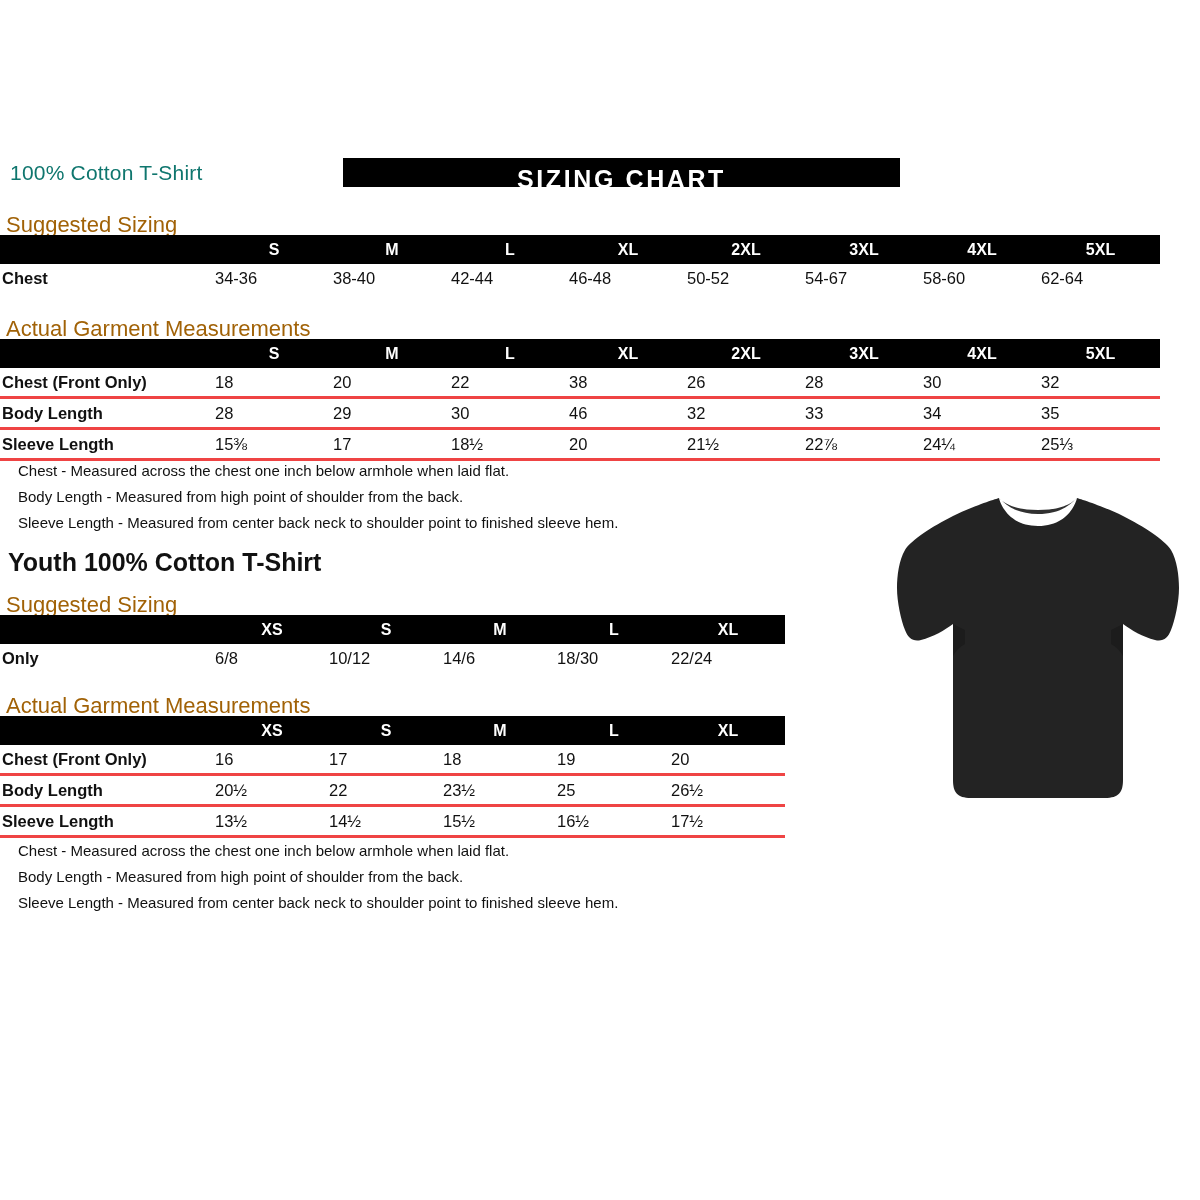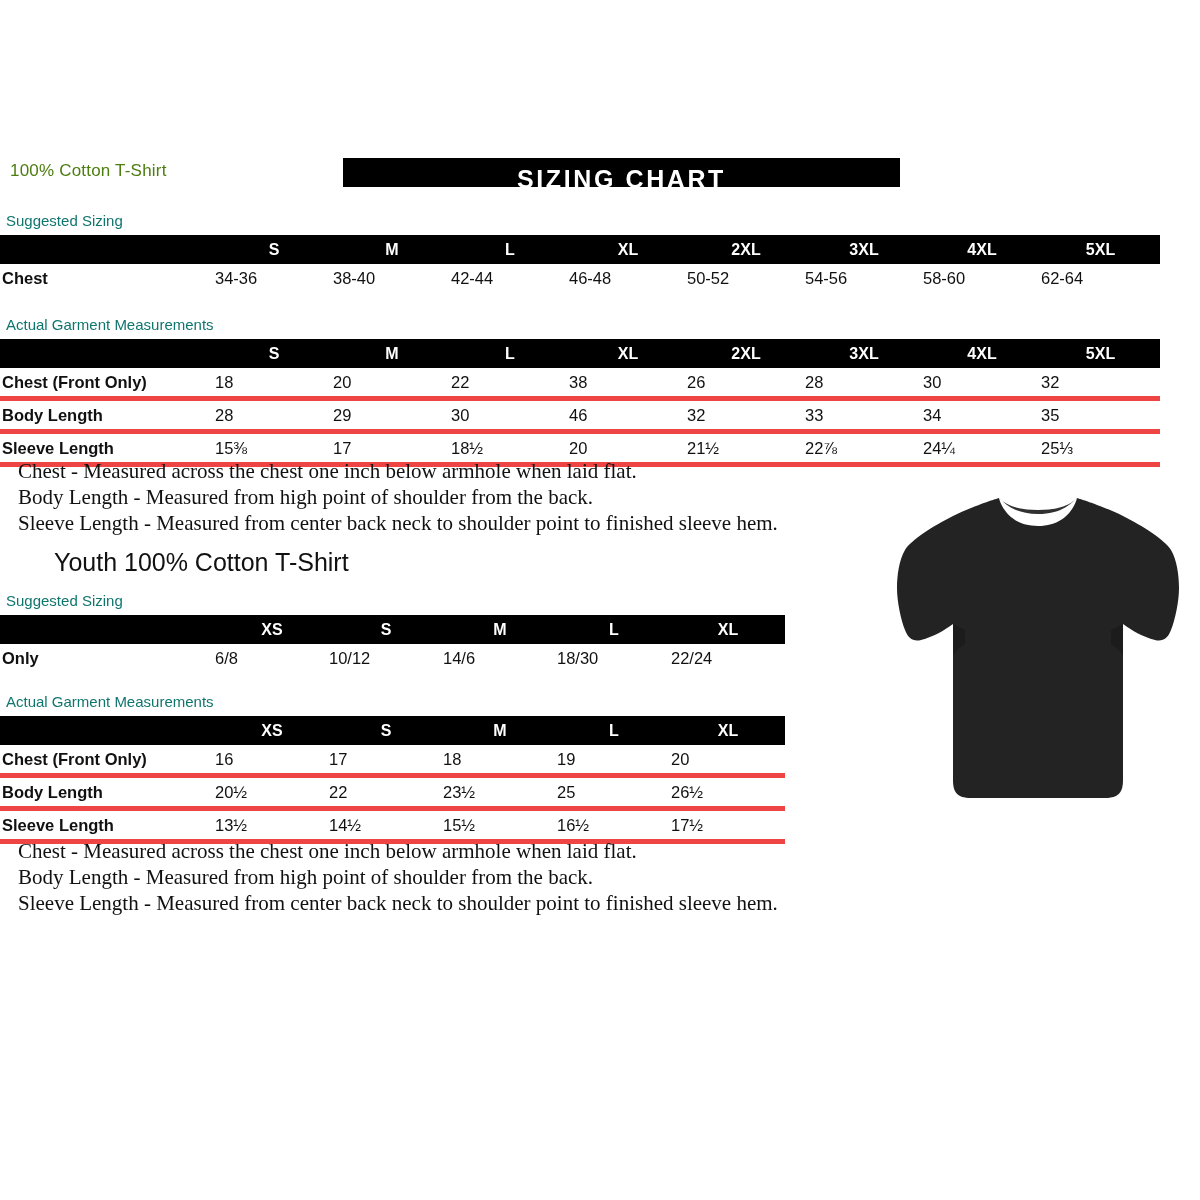--- a/index.html
+++ b/index.html
@@ -27,24 +27,24 @@
     position: absolute;
     left: 10px;
     top: 158px;
     width: 890px;
     height: 44px;
   }
   .main-title {
     position: absolute;
     left: 0;
     top: 3px;
-    font-size: 17px;
+    font-size: 21px;
     font-weight: 400;
     letter-spacing: 0.2px;
-    color: #4d7c0f;
+    color: #0f766e;
     white-space: nowrap;
   }
   .sizing-banner {
     position: absolute;
     left: 333px;
     top: 0;
     width: 557px;
     height: 29px;
     background: #000;
   }
@@ -55,22 +55,22 @@
     top: 7px;
     text-align: center;
     color: #fff;
     font-size: 25px;
     font-weight: bold;
     letter-spacing: 2.6px;
   }
 
   .caption {
     position: absolute;
-    font-size: 15px;
-    color: #0f766e;
+    font-size: 22px;
+    color: #a16207;
     white-space: nowrap;
   }
 
   
   table.sz {
     position: absolute;
     border-collapse: collapse;
     table-layout: fixed;
   }
   table.sz th, table.sz td {
@@ -94,47 +94,45 @@
   }
   table.sz tbody td.rowlabel {
     text-align: left;
     font-weight: bold;
     padding-left: 2px;
   }
   table.sz tbody td.val {
     text-align: left;
   }
   table.sz tbody tr.ruled td {
-    border-bottom: 5px solid #ef4444;
+    border-bottom: 3px solid #ef4444;
   }
   table.sz tbody tr.noline td {
     border-bottom: none;
   }
 
   
   .notes {
     position: absolute;
   }
   .notes div {
-    font-size: 21px;
+    font-size: 15px;
     color: #111;
     line-height: 26px;
     white-space: nowrap;
-    font-family: Liberation Serif, serif;
   }
 
   .youth-title {
     position: absolute;
     left: 8px;
     top: 548px;
     font-size: 25px;
-    font-weight: 400;
+    font-weight: 700;
     color: #111;
     white-space: nowrap;
-    margin-left: 46px;
   }
 
   
   .shirt-wrap {
     position: absolute;
     left: 895px;
     top: 480px;
     width: 285px;
     height: 330px;
   }
@@ -179,21 +177,21 @@
         </tr>
       </thead>
     <tbody>
         <tr class="noline">
           <td class="rowlabel">Chest</td>
           <td class="val">34-36</td>
           <td class="val">38-40</td>
           <td class="val">42-44</td>
           <td class="val">46-48</td>
           <td class="val">50-52</td>
-          <td class="val">54-56</td>
+          <td class="val">54-67</td>
           <td class="val">58-60</td>
           <td class="val">62-64</td>
         </tr>
       </tbody>
   </table>
 
   <div class="caption" style="left:6px; top:316px;">Actual Garment Measurements</div>
 
   <table class="sz" id="adult-actual" style="left:0px; top:339px; width:1160px;">
     <colgroup>

